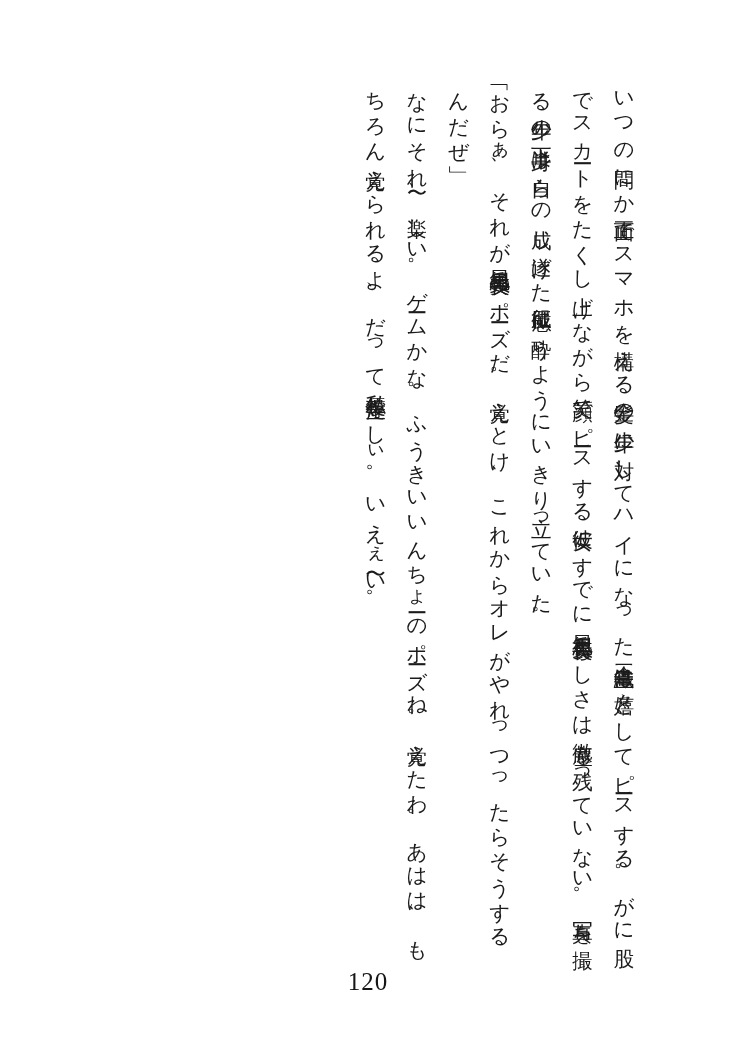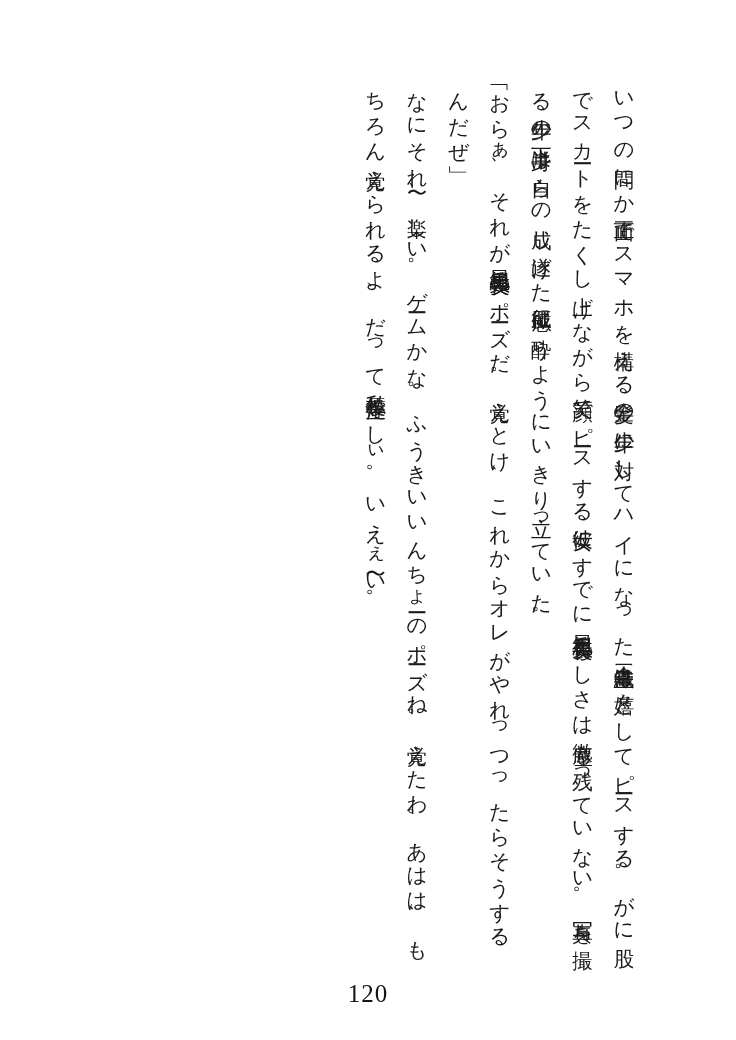--- a/index.html
+++ b/index.html
@@ -39,21 +39,21 @@
   }
   #text-block p {
     margin: 0;
     padding: 0;
   }
   #text-block p.indent {
     text-indent: 0;
   }
   .page-number {
     position: absolute;
-    bottom: 32px;
+    bottom: 44px;
     left: 0;
     width: 736px;
     text-align: center;
     font-size: 25px;
     letter-spacing: 0.04em;
     color: #151515;
     font-family: "Liberation Serif", "DejaVu Serif", serif;
   }
 </style>
 </head>

